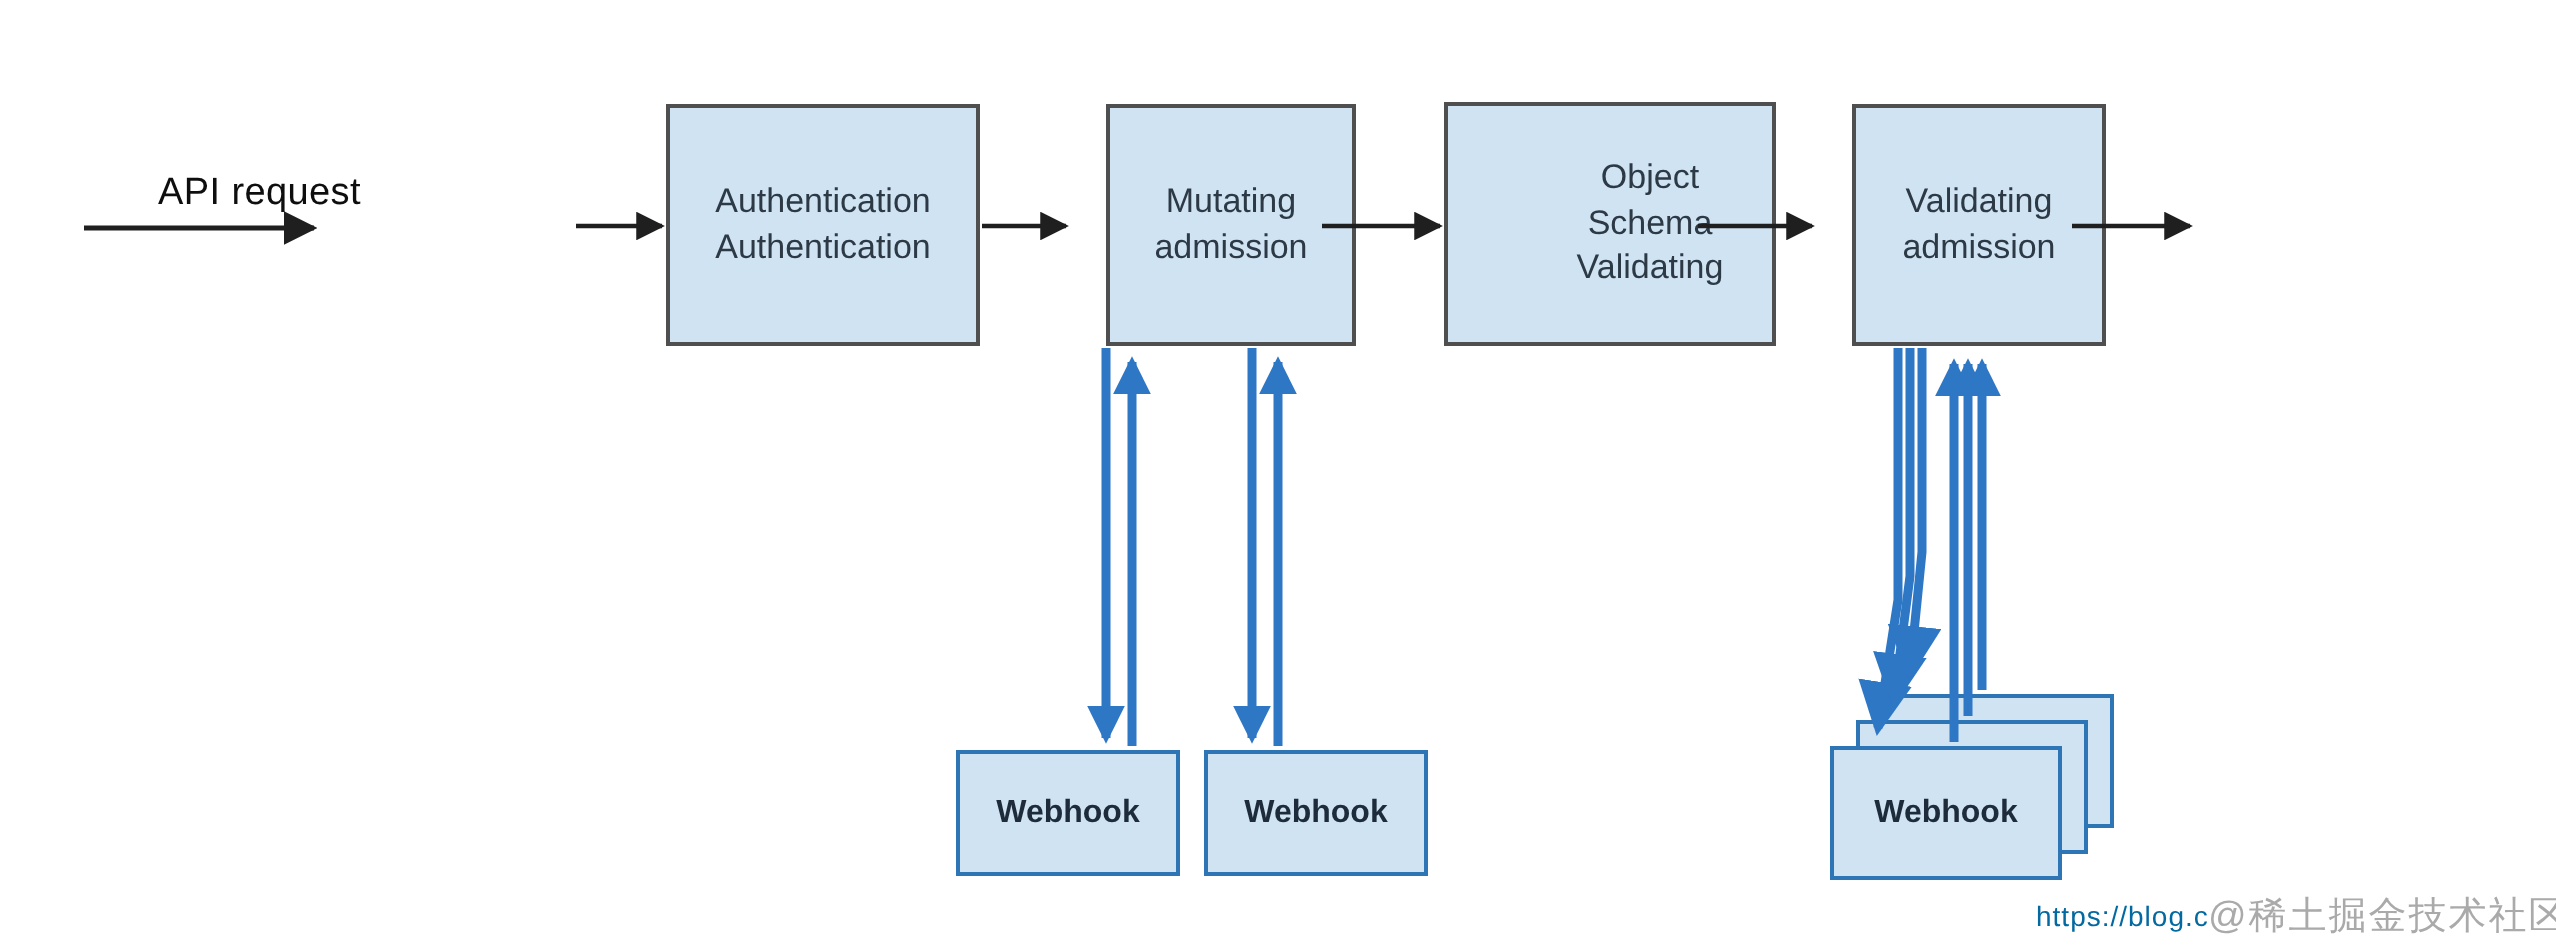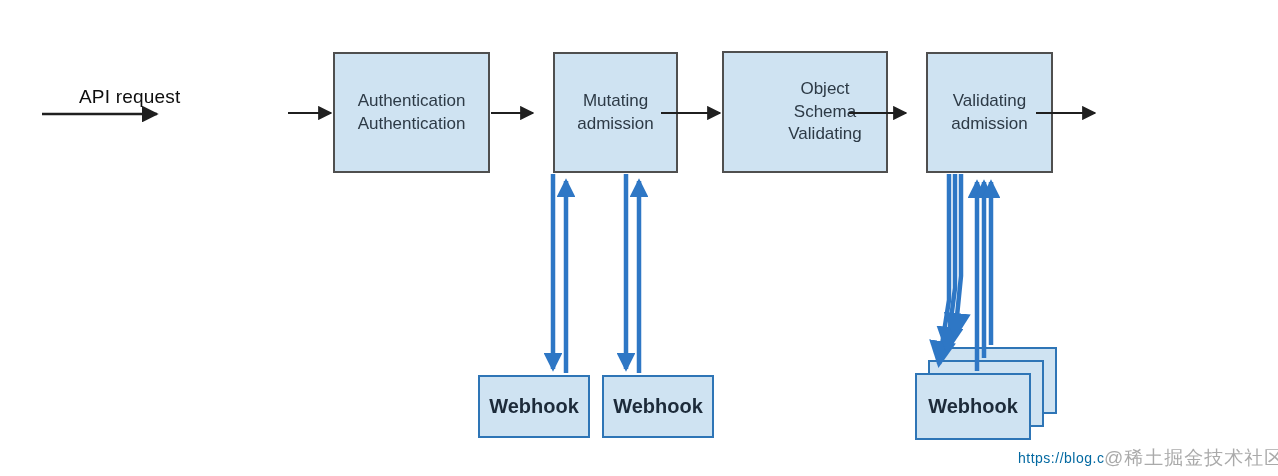--- a/index.html
+++ b/index.html
@@ -27,21 +27,21 @@
   #stage-schema{left:722px;top:51px;width:122px;height:118px;padding-left:40px;}
   #stage-validating{left:914px;top:52px;width:123px;height:117px;margin-left:12px;}
   #stage-etcd{left:1097px;top:52px;width:122px;height:118px;}
 
   
   .webhook{
     position:absolute;
     background:#cfe3f2;
     border:2px solid #2e75b6;
     display:flex;align-items:center;justify-content:center;
-    font-size:20px;font-weight:bold;
+    font-size:16px;font-weight:bold;
     color:#1d2b3a;
   }
   #webhook-mutating-1{left:478px;top:375px;width:108px;height:59px;}
   #webhook-mutating-2{left:602px;top:375px;width:108px;height:59px;}
   #webhook-validating-back{left:941px;top:347px;width:112px;height:63px;}
   #webhook-validating-middle{left:928px;top:360px;width:112px;height:63px;}
   #webhook-validating-front{left:915px;top:373px;width:112px;height:63px;}
 
   
   .request-label{

